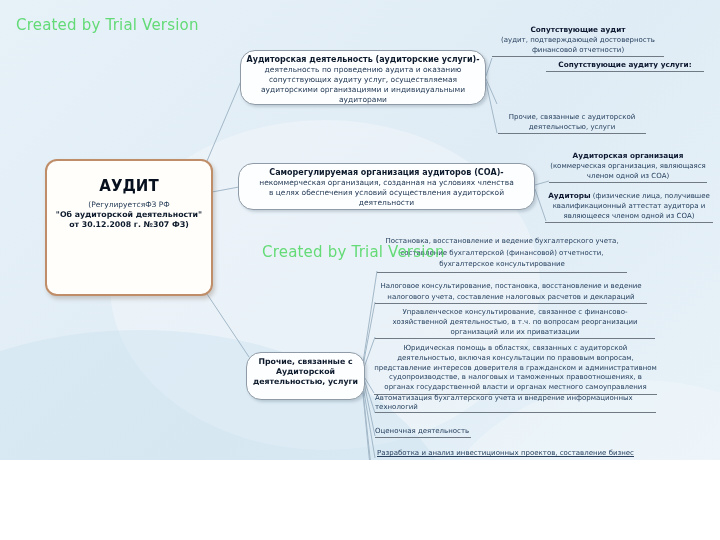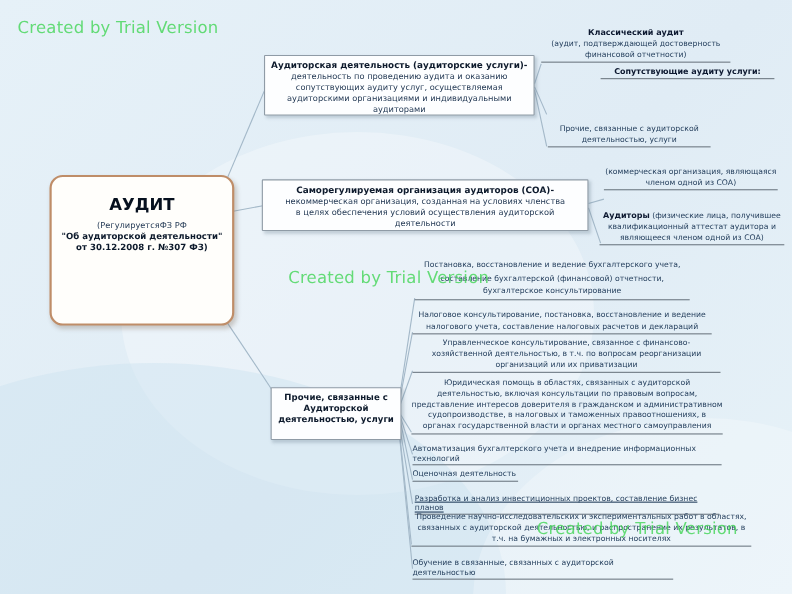--- a/index.html
+++ b/index.html
@@ -1,36 +1,36 @@
 <!DOCTYPE html>
 <html><head>
 <meta charset="utf-8">
 <style>
   html,body{margin:0;padding:0;}
   #stage{
-    position:relative;width:720px;height:540px;overflow:hidden;
+    position:relative;width:720px;height:460px;overflow:hidden;
     background:linear-gradient(135deg,#e6f1f8 0%,#e0ecf5 55%,#e7f2f8 100%);
     font-family:"DejaVu Sans",sans-serif;color:#243a55;
   }
   .circle{position:absolute;border-radius:50%;pointer-events:none;}
   .c1{left:110px;top:120px;width:430px;height:330px;background:rgba(255,255,255,0.30);}
   .c2{left:-180px;top:330px;width:640px;height:420px;background:rgba(204,226,240,0.45);}
   .c3{left:430px;top:380px;width:420px;height:330px;background:rgba(255,255,255,0.25);}
 
   svg.wires{position:absolute;left:0;top:0;z-index:2;}
   svg.wires line{stroke:#a3b8c8;stroke-width:1;}
 
   .watermark{
     position:absolute;z-index:9;font-size:15px;letter-spacing:.2px;
     color:#3fd553;opacity:.78;white-space:nowrap;
   }
 
   .box{
     position:absolute;z-index:3;box-sizing:border-box;
-    background:#fdfeff;border:1.4px solid #8f9ba6;border-radius:1px;
+    background:#fdfeff;border:1.4px solid #8f9ba6;border-radius:15px;
     box-shadow:2px 2px 3px rgba(90,110,130,.28);
     font-size:7.5px;line-height:10px;text-align:center;padding:4px 5px;
   }
   .box .btitle{font-weight:bold;font-size:8px;color:#0d1a2c;display:block;}
   .rootbox{
     border:2px solid #bf8d68;border-radius:12px;background:#fffefb;
     box-shadow:2px 3px 4px rgba(120,100,80,.30);padding:18px 4px;
   }
   .rootbox .roottitle{font-weight:bold;font-size:15px;color:#06101e;display:block;margin:2px 0 4px 0;}
   .rootbox .regbold{font-weight:bold;color:#0d1a2c;display:block;}
@@ -87,39 +87,40 @@
     <span class="regbold prelines" style="font-size:7.8px;">"Об аудиторской деятельности"
 от 30.12.2008 г. №307 ФЗ)</span>
   </div>
 
   <div class="box" style="left:240px;top:50px;width:246px;height:55px;">
     <span class="btitle">Аудиторская деятельность (аудиторские услуги)-</span>
     <span>деятельность по проведению аудита и оказанию сопутствующих аудиту услуг, осуществляемая аудиторскими организациями и индивидуальными аудиторами</span>
   </div>
 
   <div class="leaf" style="left:492px;top:25px;width:172px;">
-    <b class="blocktitle">Классический аудит</b>
+    <b class="blocktitle">Сопутствующие аудит</b>
     <span>(аудит, подтверждающей достоверность финансовой отчетности)</span>
   </div>
 
   <div class="leaf" style="left:498px;top:60px;width:158px;margin-left:48px;">
     <b class="blocktitle">Сопутствующие аудиту услуги:</b>
   </div>
 
   <div class="leaf" style="left:498px;top:112px;width:148px;">
     <span>Прочие, связанные с аудиторской деятельностью, услуги</span>
   </div>
 
   <div class="box" style="left:238px;top:163px;width:297px;height:47px;">
     <span class="btitle">Саморегулируемая организация  аудиторов (СОА)-</span>
     <span class="prelines">некоммерческая организация, созданная на условиях членства
 в целях обеспечения условий осуществления аудиторской деятельности</span>
   </div>
 
   <div class="leaf" style="left:549px;top:151px;width:158px;">
+    <b class="blocktitle">Аудиторская организация</b>
     <span>(коммерческая организация, являющаяся членом одной из СОА)</span>
   </div>
 
   <div class="leaf" style="left:545px;top:191px;width:168px;">
     <b>Аудиторы</b>
     <span>(физические лица, получившее квалификационный аттестат аудитора и являющееся членом одной из СОА)</span>
   </div>
 
   <div class="box" style="left:246px;top:352px;width:119px;height:48px;">
     <span class="btitle" style="font-size:7.8px;">Прочие, связанные с Аудиторской деятельностью, услуги</span>
@@ -134,21 +135,21 @@
   </div>
 
   <div class="leaf" style="left:375px;top:308px;width:280px;line-height:9.8px;">
     <span>Управленческое консультирование, связанное с финансово-хозяйственной деятельностью, в т.ч. по вопросам реорганизации организаций или их приватизации</span>
   </div>
 
   <div class="leaf" style="left:374px;top:344px;width:283px;line-height:9.8px;">
     <span>Юридическая помощь в областях, связанных с аудиторской деятельностью, включая консультации по правовым вопросам, представление интересов доверителя в гражданском и административном судопроизводстве, в налоговых и таможенных правоотношениях, в органах государственной власти и органах местного самоуправления</span>
   </div>
 
-  <div class="leaf alignleft" style="left:375px;top:404px;width:281px;line-height:8.5px;">
+  <div class="leaf alignleft" style="left:375px;top:394px;width:281px;line-height:8.5px;">
     <span>Автоматизация бухгалтерского учета и внедрение информационных технологий</span>
   </div>
 
   <div class="leaf alignleft" style="left:375px;top:427px;width:96px;line-height:8.5px;">
     <span>Оценочная деятельность</span>
   </div>
 
   <div class="leaf alignleft" style="left:377px;top:449px;width:277px;line-height:8.5px;text-decoration:underline;">
     <span>Разработка и анализ инвестиционных проектов, составление бизнес планов</span>
   </div>

